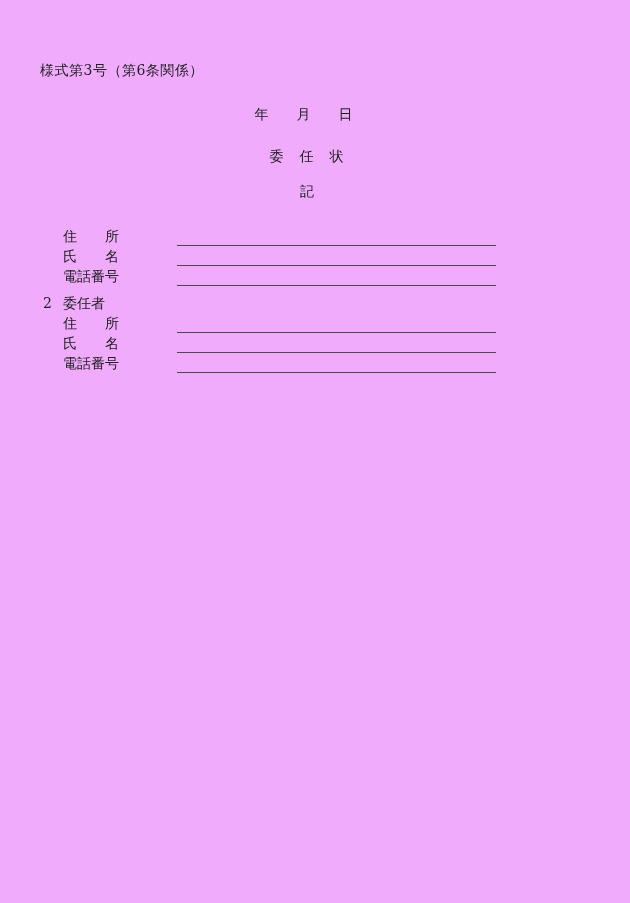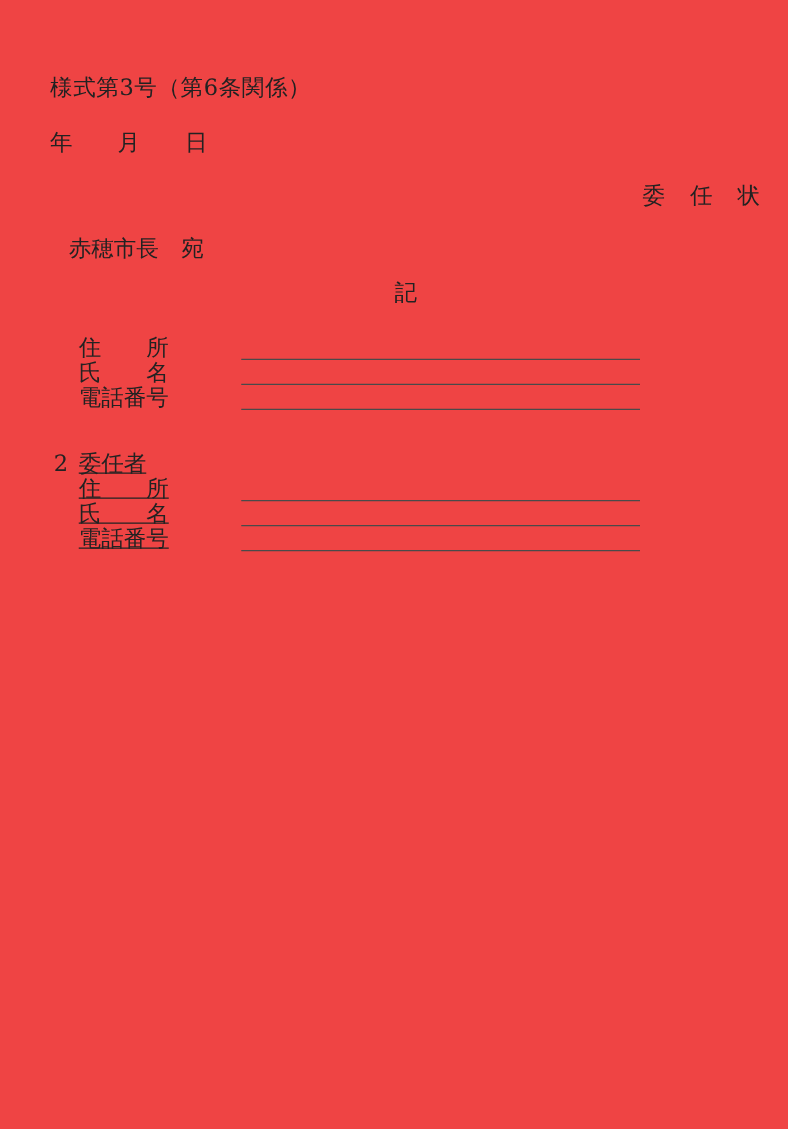--- a/index.html
+++ b/index.html
@@ -5,41 +5,41 @@
   html, body {
     margin: 0;
     padding: 0;
     background: #e8e8e8;
   }
   .page {
     position: relative;
     width: 630px;
     height: 903px;
     margin: 0 auto;
-    background: #ef4444;
+    background: #f0abfc;
     box-sizing: border-box;
-    padding: 63px 21px 0 40px;
+    padding: 63px 56px 0 40px;
     font-family: "DejaVu Serif", "Liberation Serif", serif;
-    font-size: 18px;
+    font-size: 14px;
     color: #222222;
     overflow: hidden;
   }
   .form-no {
     line-height: 15px;
     letter-spacing: 0.5px;
   }
   .date-line {
     margin-top: 29px;
-    text-align: left;
+    text-align: center;
     padding-right: 7px;
     line-height: 15px;
   }
   .doc-title {
     margin-top: 27px;
-    text-align: right;
+    text-align: center;
     line-height: 15px;
     letter-spacing: 1px;
   }
   .recipient {
     margin-top: 28px;
     padding-left: 15px;
     line-height: 15px;
   }
   .body-text {
     margin: 22px 0 0 0;
@@ -53,35 +53,34 @@
     text-align: center;
     line-height: 15px;
   }
   .section {
     margin-top: 0;
   }
   .section.first {
     margin-top: 27px;
   }
   .section.second {
-    margin-top: 33px;
-    text-decoration: underline;
+    margin-top: 7px;
   }
   .sec-head {
     padding-left: 3px;
     line-height: 20px;
     height: 20px;
   }
   .sec-num {
     display: inline-block;
     width: 20px;
   }
   .field-row {
     display: flex;
-    align-items: flex-start;
+    align-items: center;
     padding-left: 23px;
     height: 20px;
     line-height: 20px;
     gap: 48px;
   }
   .f-label {
     flex: 0 0 52px;
     white-space: nowrap;
   }
   .f-line {
@@ -97,21 +96,20 @@
 <body>
 
 <div class="page">
 
   <div class="form-no">様式第3号（第6条関係）</div>
 
   <div class="date-line">年　　月　　日</div>
 
   <div class="doc-title">委　任　状</div>
 
-  <div class="recipient">赤穂市長　宛</div>
 
 
   <div class="ki-heading">記</div>
 
   <div class="section first">
     <div class="field-row">
       <span class="f-label">住　　所</span>
       <span class="f-line"></span>
     </div>
     <div class="field-row">

